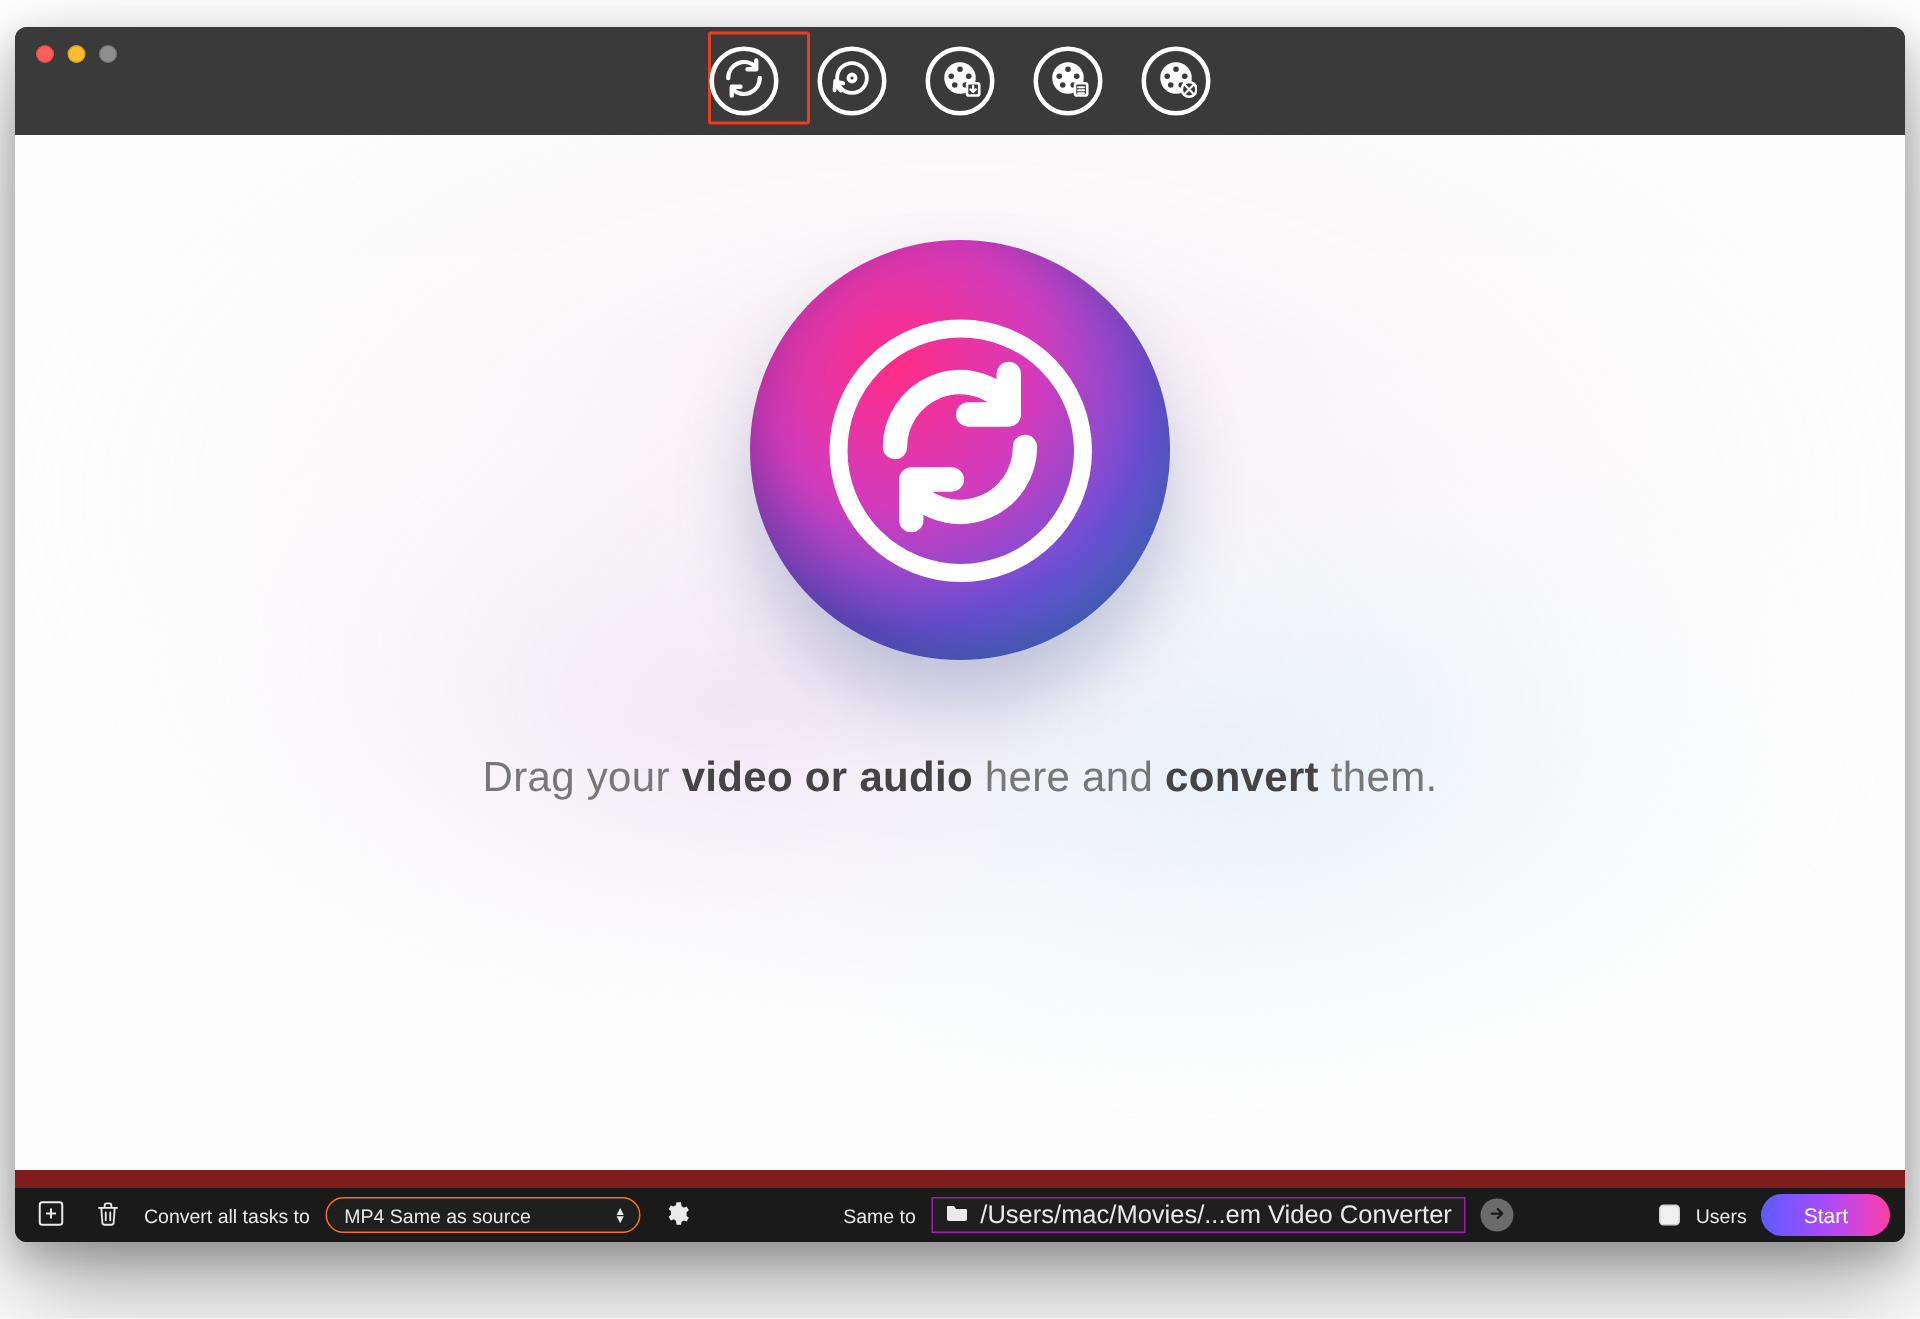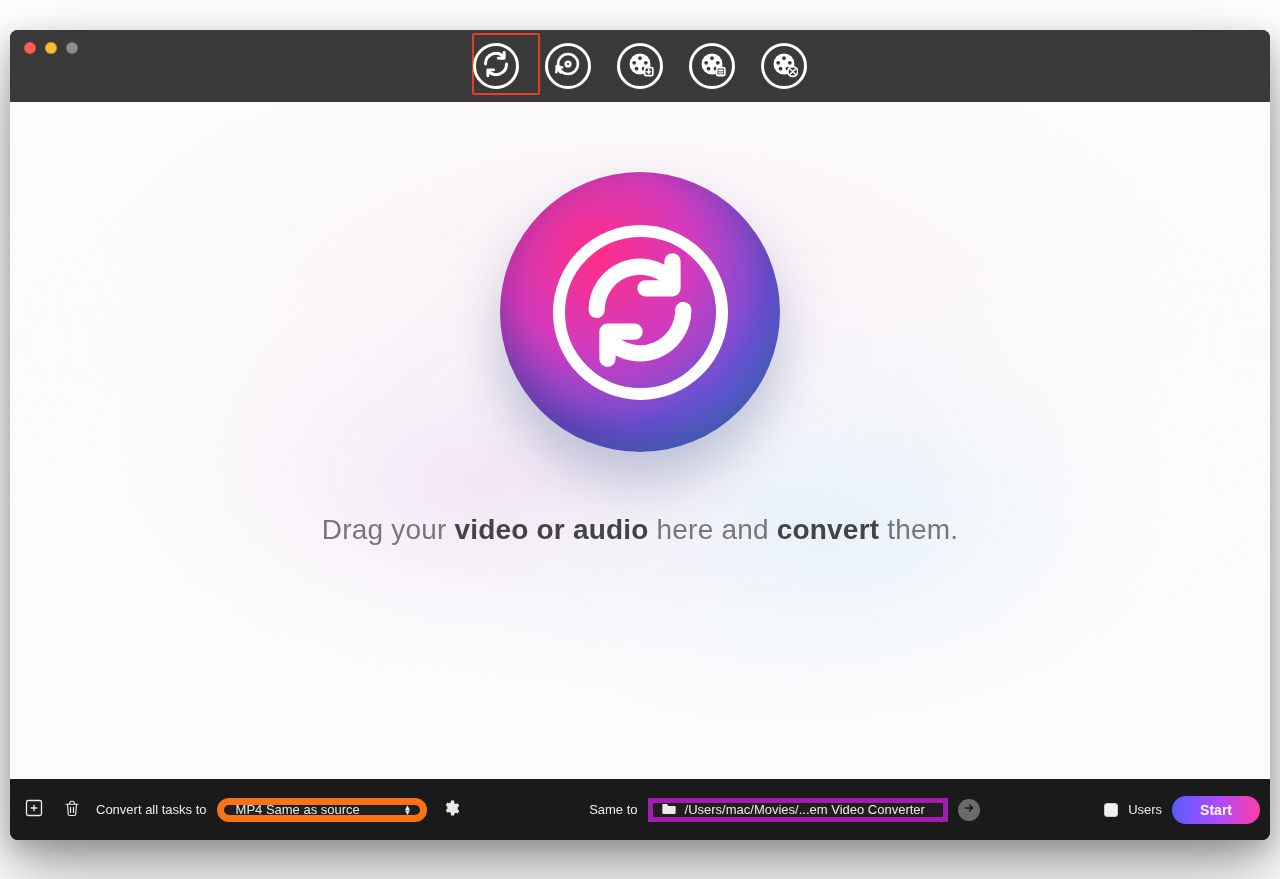--- a/index.html
+++ b/index.html
@@ -1,21 +1,21 @@
 <!DOCTYPE html>
 <html><head>
 <meta charset="utf-8">
 <style>
   * { box-sizing: border-box; }
   html, body { margin:0; padding:0; height:100%; background:#fff; font-family: -apple-system, "Helvetica Neue", Arial, sans-serif; }
   .stage {
     width:1280px; height:879px; position:relative; margin:0 auto; background:#fff;
   }
   .window {
-    position:absolute; left:10px; top:30px; width:1260px; height:810px;
+    position:absolute; left:10px; top:18px; width:1260px; height:810px;
     background:#7f1d1d; border-radius:8px; overflow:hidden;
     box-shadow: 0 30px 70px rgba(0,0,0,0.35), 0 10px 25px rgba(0,0,0,0.2);
   }
 
   
   .titlebar {
     height:72px; background:#3a3a3a; display:flex; align-items:center; position:relative;
   }
   .traffic-lights { position:absolute; left:14px; top:12px; display:flex; gap:9px; }
   .tl { width:12px; height:12px; border-radius:50%; }
@@ -59,47 +59,47 @@
     display:flex; align-items:center; justify-content:center;
   }
   .hint {
     margin-top:62px; font-size:28px; color:#777; letter-spacing:.2px; font-weight:400;
     position:relative; z-index:1;
   }
   .hint b { color:#444; font-weight:700; }
 
   
   .footer {
-    position:absolute; left:0; right:0; bottom:0; height:61px; background:#1a1a1a;
+    position:absolute; left:0; right:0; bottom:0; height:36px; background:#1a1a1a;
     display:flex; align-items:center; padding:0 10px; gap:10px; color:#eaeaea; font-size:13px;
   }
   .icon-btn {
     width:28px; height:28px; display:flex; align-items:center; justify-content:center;
     color:#eaeaea; cursor:pointer; border-radius:4px;
   }
   .label { white-space:nowrap; }
   .select {
     height:24px; display:flex; align-items:center; gap:6px;
-    border:7px solid #f97316; border-radius:12px; padding:0 6px 0 12px;
+    border:1px solid #f97316; border-radius:12px; padding:0 6px 0 12px;
     background:#1f1f1f; color:#eaeaea; cursor:pointer; min-width:210px;
     font-size:13px;
     text-align:center;
   }
   .select .spacer { flex:1; }
   .updown { width:12px; display:flex; flex-direction:column; align-items:center; gap:0px; line-height:5px; font-size:8px;}
   .pathbox {
-    height:24px; border:5px solid #a21caf; background:#1f1f1f; display:flex; align-items:center;
-    padding:0 8px; min-width:300px; color:#eaeaea; gap:8px; font-size:13px;
+    height:24px; border:1px solid #a21caf; background:#1f1f1f; display:flex; align-items:center;
+    padding:0 8px; min-width:300px; color:#eaeaea; gap:8px; font-size:17px;
   }
   .go-btn {
     width:22px; height:22px; border-radius:50%; background:#6b6b6b; display:flex; align-items:center; justify-content:center; cursor:pointer;
   }
   .checkbox { width:14px; height:14px; border-radius:3px; background:#f0f0f0; border:1px solid #cfcfcf; cursor:pointer; }
   .start-btn {
-    height:28px; padding:0 28px; border-radius:14px; color:#fff; font-weight:700; font-size:14px;
+    height:28px; padding:0 28px; border-radius:14px; color:#fff; font-weight:400; font-size:14px;
     background: linear-gradient(90deg, #5a5cff 0%, #a94bff 50%, #ff3ea6 100%);
     border:none; cursor:pointer; display:flex; align-items:center;
   }
   .flex-spacer { flex:1; }
 </style>
 </head>
 <body>
 
 <div class="stage">
   <div class="window">

